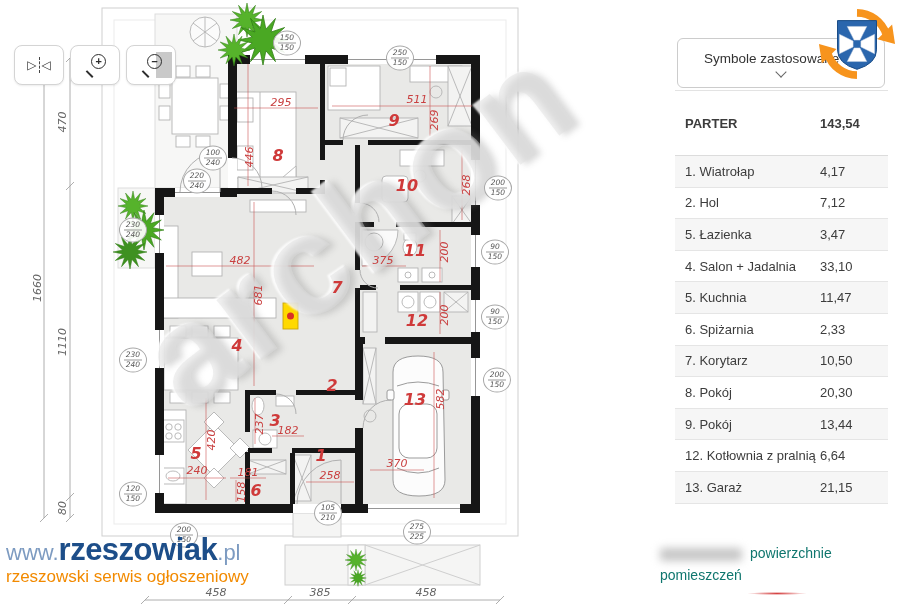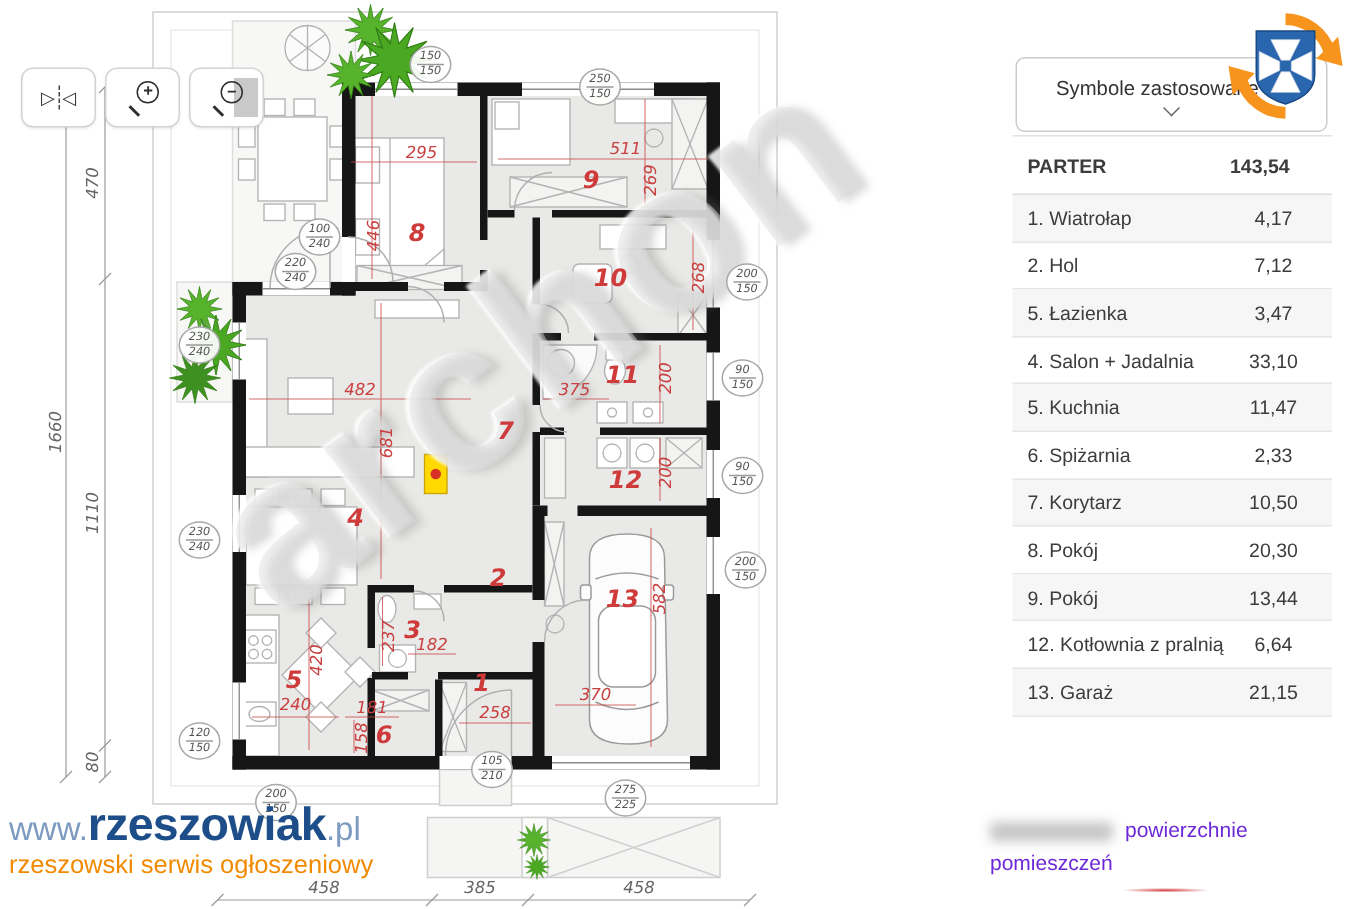--- a/index.html
+++ b/index.html
@@ -35,27 +35,27 @@
   .mag .handle{position:absolute;left:2px;bottom:2px;width:9px;height:2.2px;background:#2e2e2e;transform:rotate(45deg);}
   .gray-patch{position:absolute;right:3px;top:6px;width:16px;height:26px;background:#c9c9c9;z-index:-1;}
   
   .dropdown{position:absolute;left:677px;top:38px;width:206px;height:48px;background:#fff;border:1px solid #ccc;
     border-radius:6px;display:flex;flex-direction:column;align-items:center;justify-content:center;gap:5px;
     font-size:13.5px;color:#333;z-index:4;cursor:pointer;}
   .dd-label{white-space:nowrap;overflow:hidden;max-width:190px;}
   .chev{width:7px;height:7px;border-right:1.5px solid #666;border-bottom:1.5px solid #666;transform:rotate(45deg);margin-top:-3px;}
   .logo{position:absolute;left:818px;top:4px;width:78px;height:80px;z-index:6;}
   .panel{position:absolute;left:675px;top:90px;width:213px;font-size:13px;color:#3c3c3c;z-index:4;}
-  .thead{display:flex;justify-content:space-between;align-items:center;height:32px;padding:3px 10px;
+  .thead{display:flex;justify-content:space-between;align-items:center;height:32px;padding:16px 10px;
     font-weight:bold;border-top:1px solid #e3e3e3;border-bottom:1px solid #dcdcdc;}
   .thead .val{width:58px;}
   .trow{display:flex;justify-content:space-between;align-items:center;height:30.6px;padding:0 10px;border-bottom:1px solid #e5e5e5;}
-  .trow .val{width:58px;text-align:center;}
+  .trow .val{width:58px;}
   .rows .trow:nth-child(odd){background:#f6f6f6;}
-  .note{position:absolute;left:660px;top:543px;width:235px;font-size:14px;color:#6d28d9;line-height:1.55;z-index:4;}
+  .note{position:absolute;left:660px;top:543px;width:235px;font-size:14px;color:#0f766e;line-height:1.55;z-index:4;}
   .blur-blob{display:inline-block;width:82px;height:13px;background:#c6c6c6;border-radius:3px;filter:blur(4px);
     vertical-align:middle;margin-right:8px;}
   .redline{position:absolute;left:748px;top:592px;width:58px;height:3px;z-index:4;
     background:radial-gradient(ellipse at center,#d43f3f 0%,rgba(212,63,63,0) 72%);}
   
   .brand{position:absolute;left:6px;top:534px;z-index:5;line-height:1.05;}
   .b-www{font-size:22px;color:#7d9bc1;}
   .b-name{font-size:31px;font-weight:bold;color:#1d4e89;letter-spacing:-0.5px;}
   .b-tag{font-size:17px;color:#f28a00;margin-top:1px;}
 </style>

